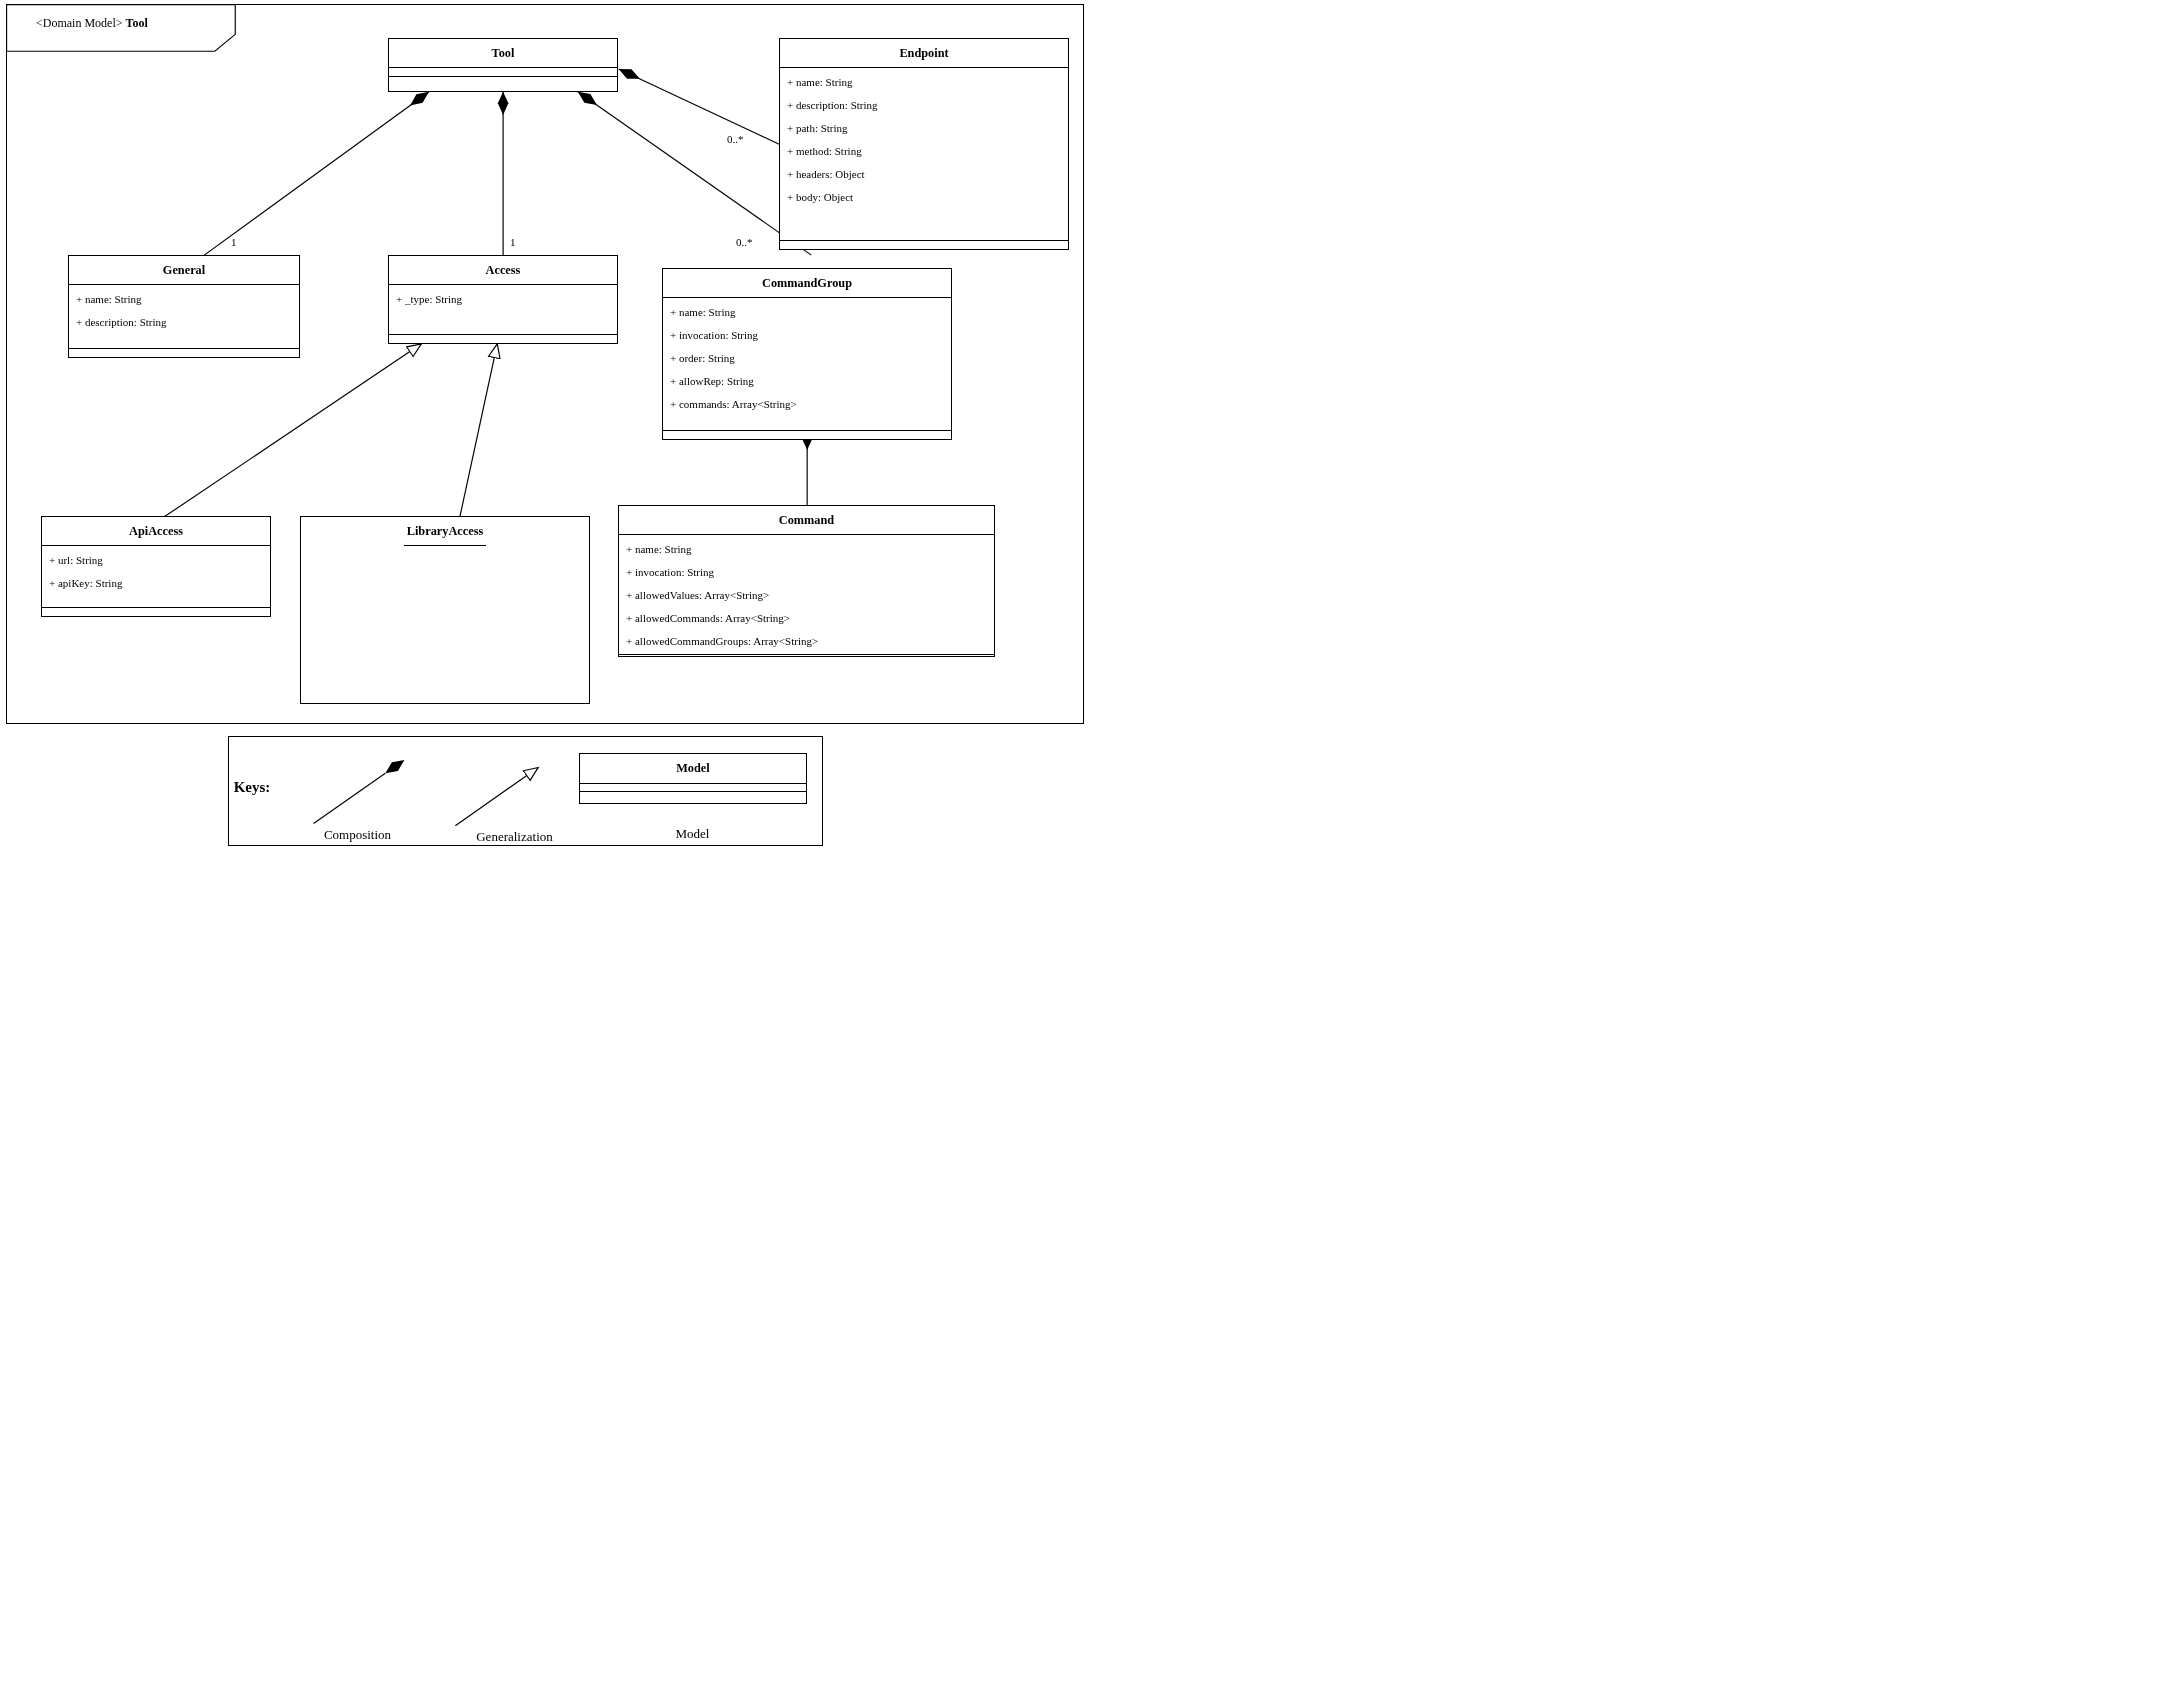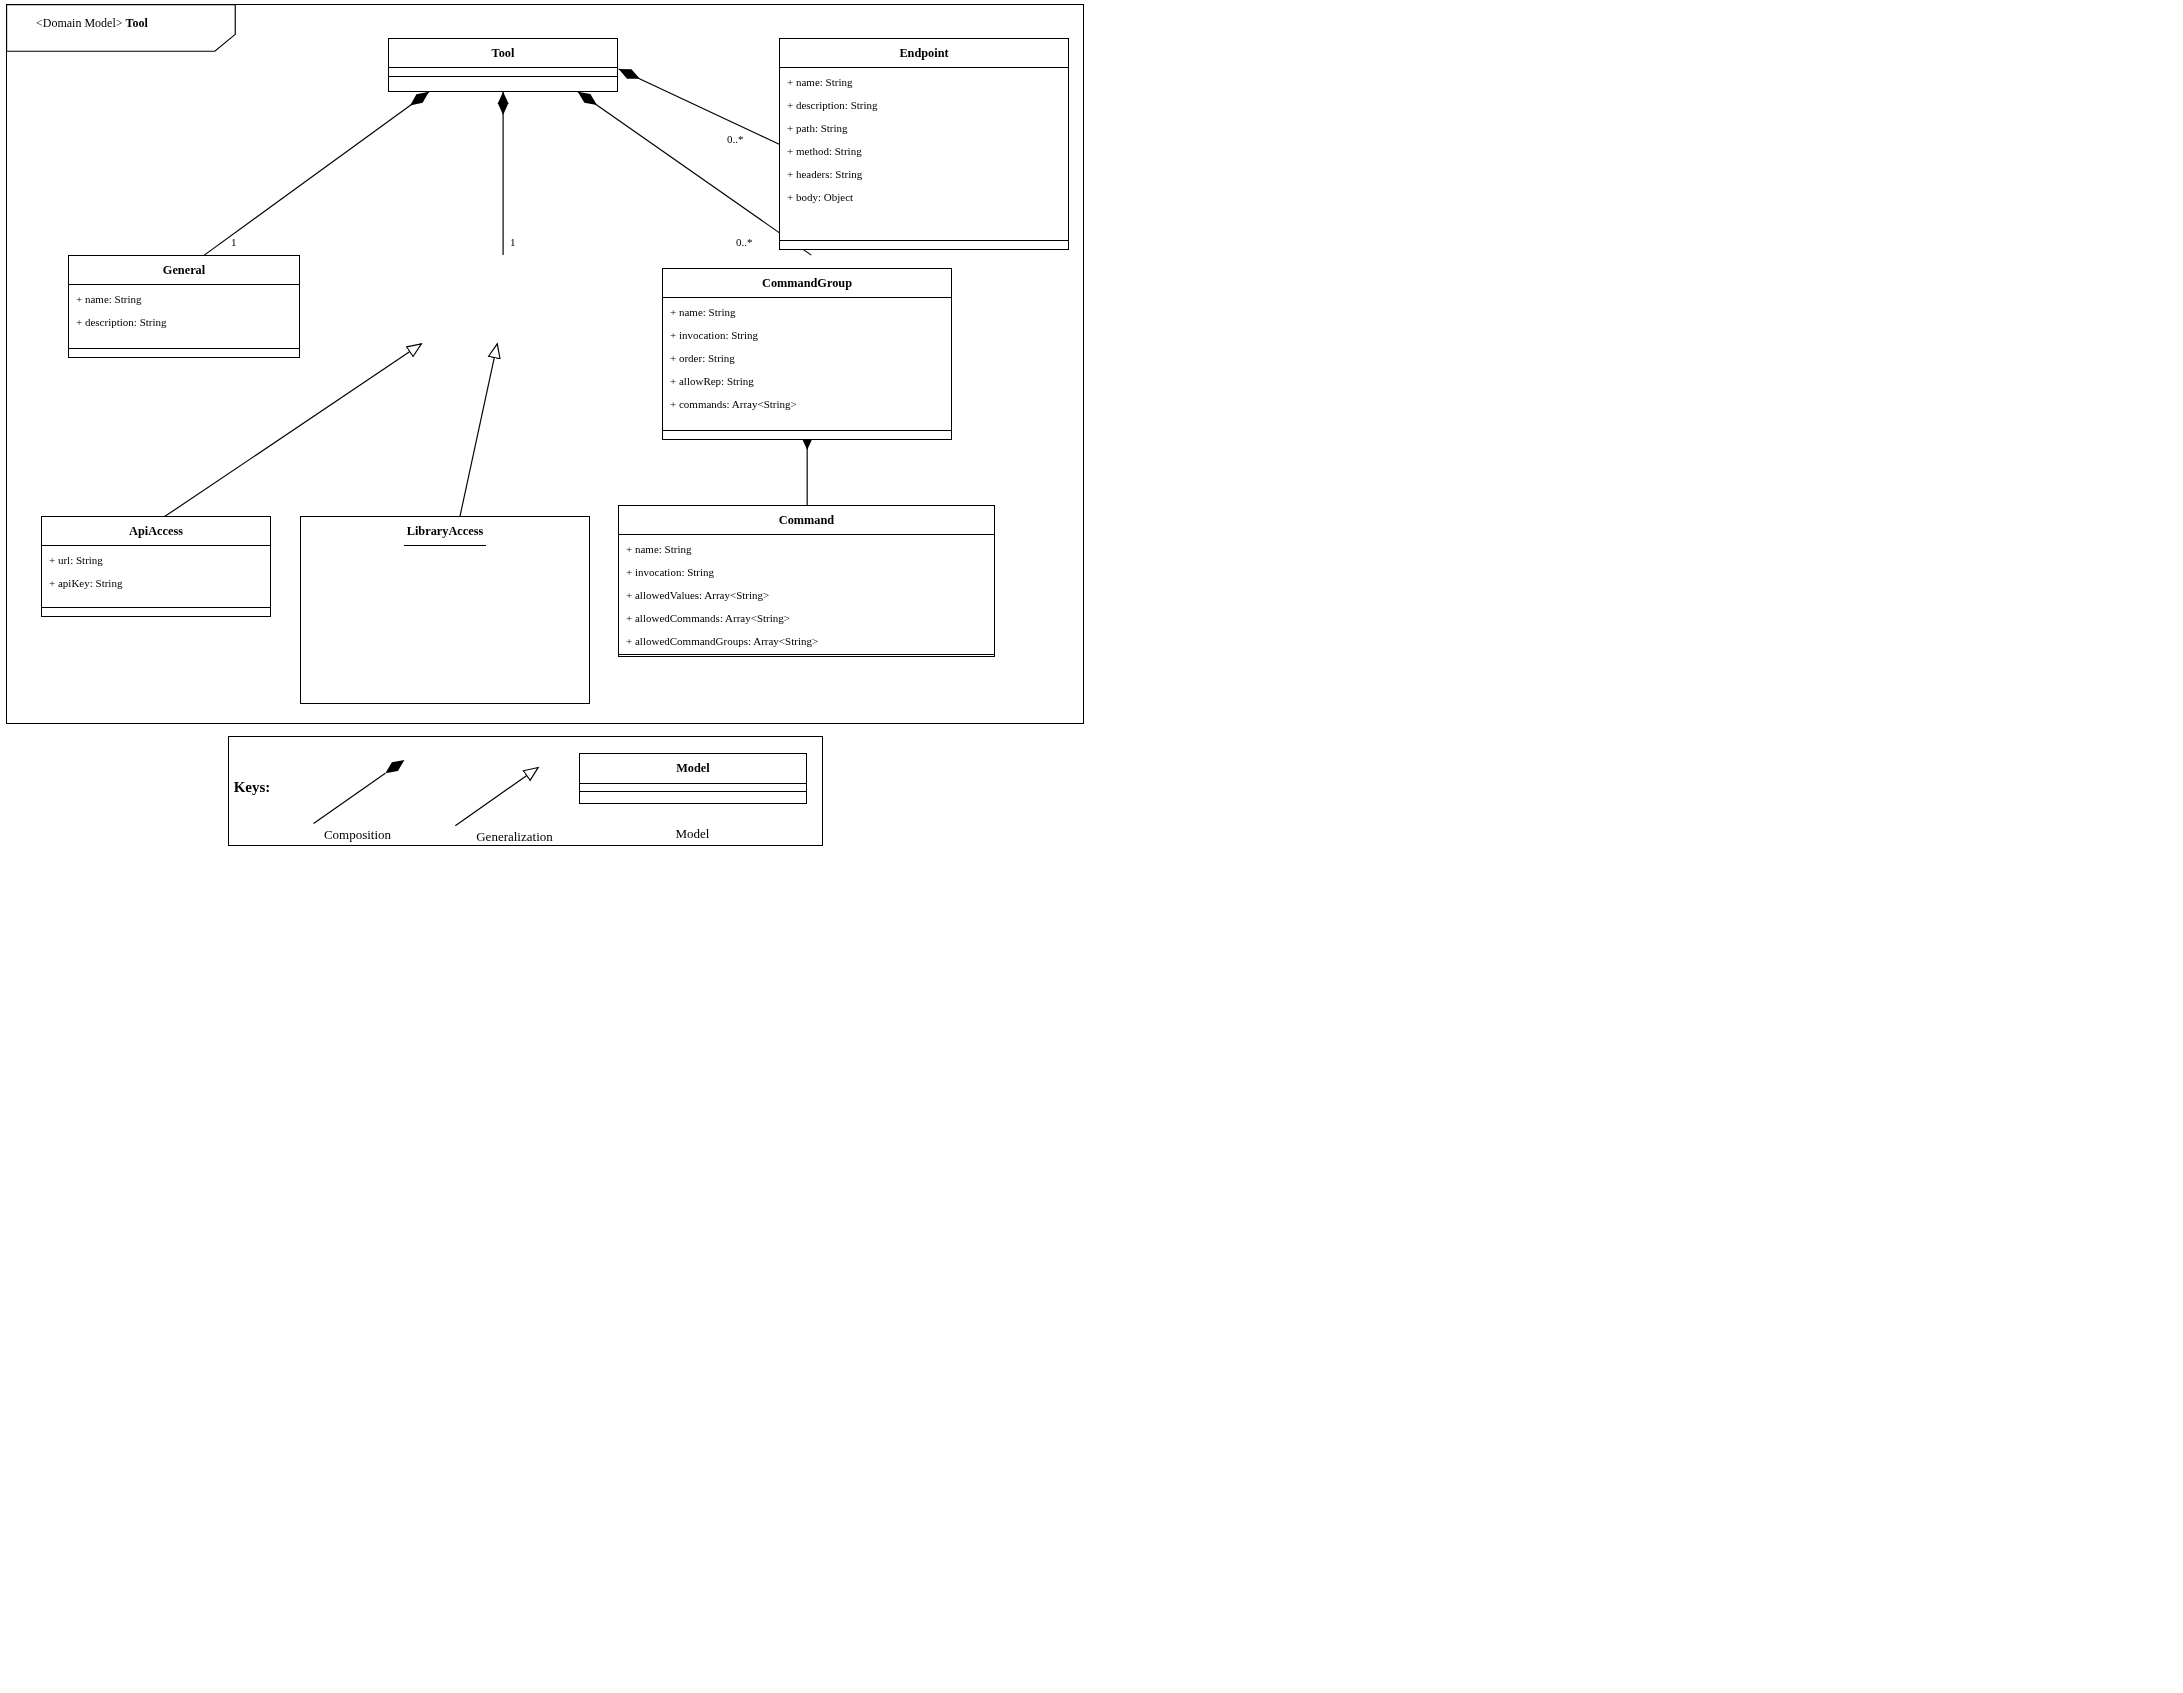--- a/index.html
+++ b/index.html
@@ -75,35 +75,42 @@
     <div class="uml-ops" style="flex:1;"></div>
   </div>
 
   <div class="uml-class" style="left:779px; top:38px; width:290px; height:212px;">
     <div class="uml-title">Endpoint</div>
     <div class="uml-attrs">
       <div class="attr">+ name: String</div>
       <div class="attr">+ description: String</div>
       <div class="attr">+ path: String</div>
       <div class="attr">+ method: String</div>
-      <div class="attr">+ headers: String</div>
+      <div class="attr">+ headers: Object</div>
       <div class="attr">+ body: Object</div>
     </div>
     <div class="uml-ops"></div>
   </div>
 
   <div class="uml-class" style="left:68px; top:255px; width:232px; height:103px;">
     <div class="uml-title">General</div>
     <div class="uml-attrs">
       <div class="attr">+ name: String</div>
       <div class="attr">+ description: String</div>
     </div>
     <div class="uml-ops"></div>
   </div>
 
+  <div class="uml-class" style="left:388px; top:255px; width:230px; height:89px;">
+    <div class="uml-title">Access</div>
+    <div class="uml-attrs">
+      <div class="attr">+ _type: String</div>
+    </div>
+    <div class="uml-ops"></div>
+  </div>
 
   <div class="uml-class" style="left:662px; top:268px; width:290px; height:172px;">
     <div class="uml-title">CommandGroup</div>
     <div class="uml-attrs">
       <div class="attr">+ name: String</div>
       <div class="attr">+ invocation: String</div>
       <div class="attr">+ order: String</div>
       <div class="attr">+ allowRep: String</div>
       <div class="attr">+ commands: Array&lt;String&gt;</div>
     </div>

